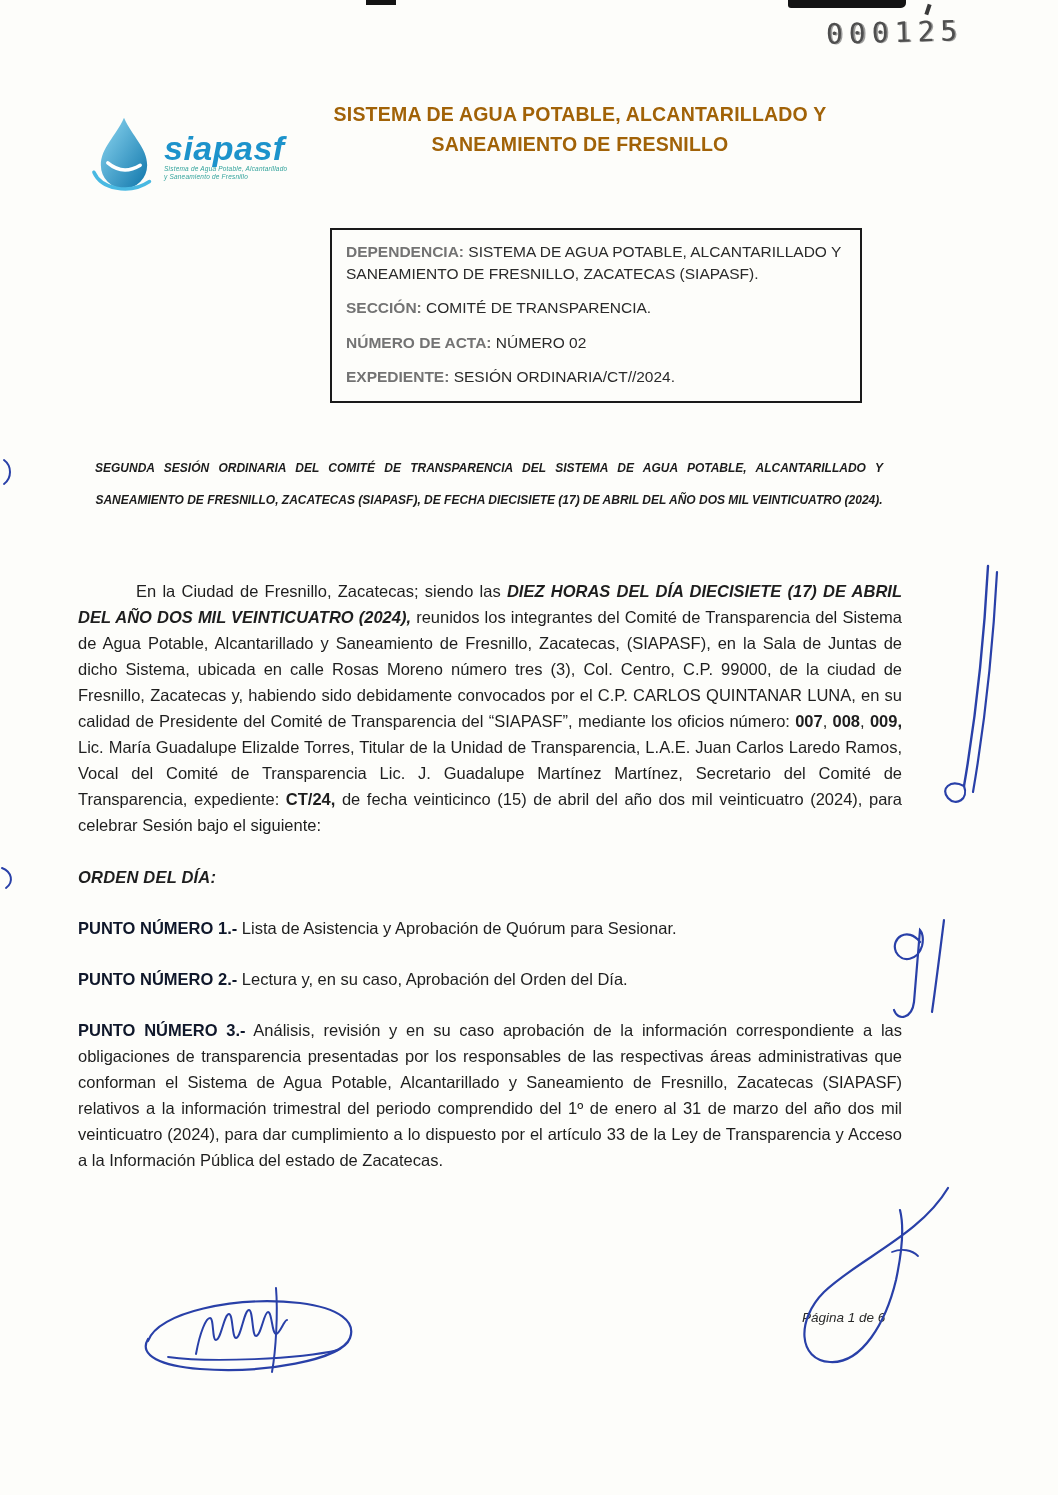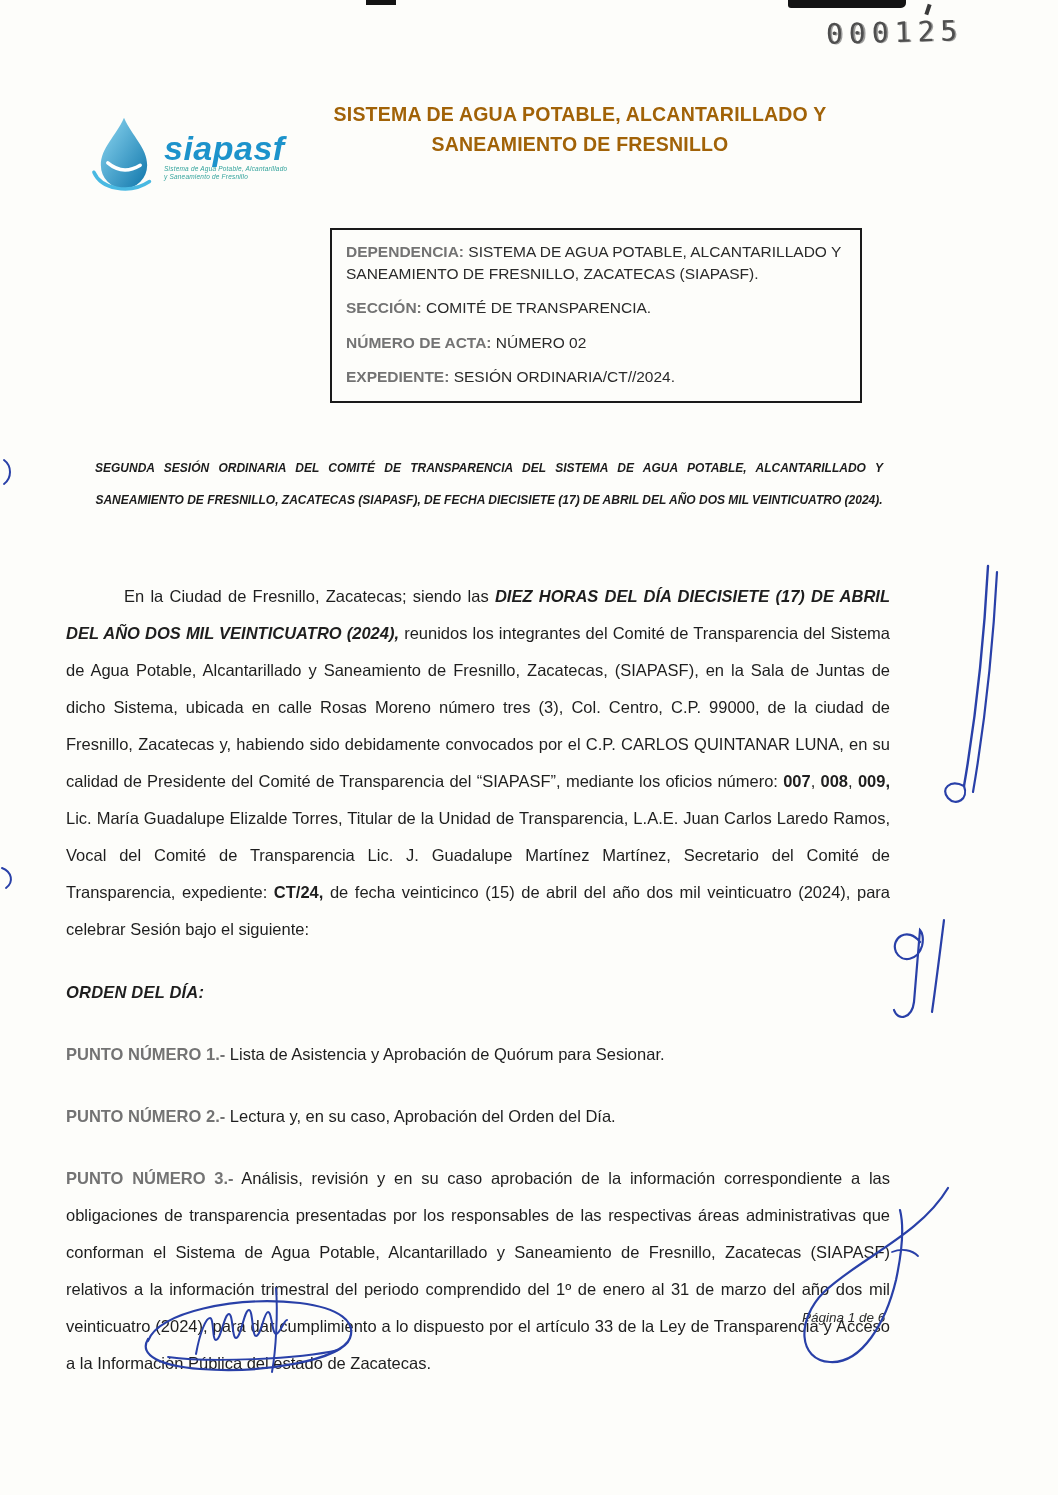--- a/index.html
+++ b/index.html
@@ -58,31 +58,31 @@
   
   .subject {
     position:absolute; left:95px; top:452px; width:788px;
     font-weight:bold; font-style:italic;
     font-size:12px; line-height:32px;
     text-align:justify; text-align-last:center;
     color:#1c1c1c;
   }
 
   
-  .body-block { position:absolute; left:66px; top:578px; width:824px; font-size:16.5px; line-height:37px; color:#1e1e1e; }
+  .body-block { position:absolute; left:78px; top:578px; width:824px; font-size:16.5px; line-height:26px; color:#1e1e1e; }
   .par { text-align:justify; }
   .indent { text-indent:58px; }
   .b  { font-weight:bold; }
   .bi { font-weight:bold; font-style:italic; }
   .orden {
     font-weight:bold; font-style:italic;
     margin-top:26px; letter-spacing:.2px;
   }
   .punto { margin-top:25px; text-align:justify; }
-  .punto b { color:#737373; }
+  .punto b { color:#0f172a; }
 
   
   .pagina {
     position:absolute; left:802px; top:1310px;
     font-style:italic; font-size:13.5px; color:#2a2a2a;
   }
 
   
   .ink-overlay { position:absolute; left:0; top:0; pointer-events:none; }
   .ink { fill:none; stroke:#2940a8; stroke-linecap:round; }

